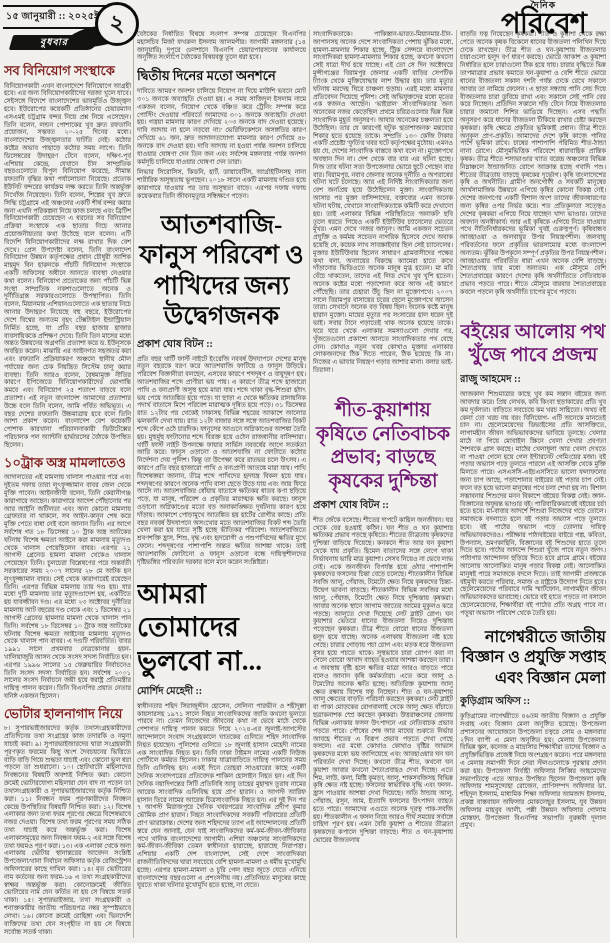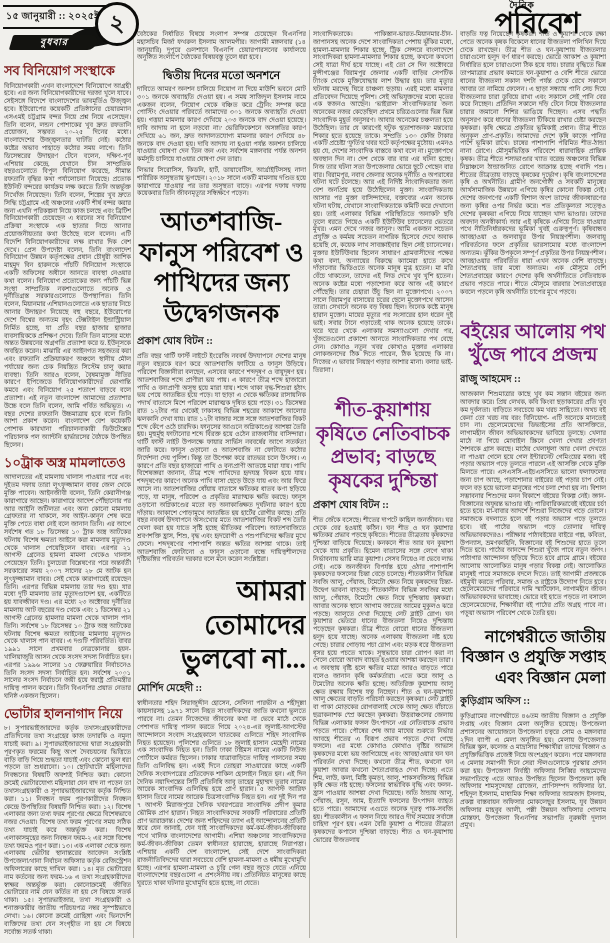--- a/index.html
+++ b/index.html
@@ -14,39 +14,39 @@
           border-radius:50% 50% 50% 50%/60% 60% 40% 40%;transform:rotate(-10deg);}
   .page-circle{position:absolute;left:92px;top:0;width:38px;height:38px;border-radius:50%;
                border:3px solid #0d0d0b;background:#f1f0ec;display:flex;align-items:center;
                justify-content:center;font-size:23px;font-weight:bold;z-index:2;}
   .weekday-bar{position:absolute;left:8px;top:33px;width:86px;height:15px;background:#131310;
                transform:skewX(-16deg);border-radius:2px 9px 9px 2px;display:flex;
                align-items:center;justify-content:center;z-index:3;}
   .weekday-bar span{transform:skewX(16deg);color:#f5f4f0;font-size:9.5px;font-weight:bold;
                font-style:italic;letter-spacing:1px;}
   
-  .masthead{position:absolute;left:468px;top:1px;width:138px;text-align:center;line-height:1;}
+  .masthead{position:absolute;left:448px;top:1px;width:138px;text-align:right;line-height:1;}
   .masthead-top{font-size:9px;font-weight:bold;color:#0b0b09;padding-right:30px;letter-spacing:1px;}
   .masthead-main{font-size:29px;font-weight:900;color:#0b0b09;letter-spacing:-1px;margin-top:-1px;}
   
   .col{position:absolute;top:30px;height:910px;overflow:hidden;text-align:justify;}
   .col1{left:4px;top:57px;width:127px;height:883px;}
   .col2{left:137px;width:169px;}
   .col3{left:313px;width:140px;}
   .col4{left:460px;width:146px;}
   .vrule{position:absolute;top:30px;height:908px;width:1px;background:#b3b0a6;}
   .vr1{left:133px;} .vr2{left:309px;} .vr3{left:456px;}
   
   .blk{margin:0 0 3px;}
   .body{font-size:6.4px;line-height:1.22;color:#2b2b28;word-break:break-word;}
   .byline{font-size:10px;font-weight:bold;margin:2px 0;}
   .h-md{font-size:13px;font-weight:bold;line-height:1.12;margin:7px 0 3px;color:#7f1d1d;text-align:left;}
-  .h-ctr{font-size:11px;font-weight:bold;line-height:1.15;margin:8px 0 3px;color:#0d0d0b;text-align:center;}
+  .h-ctr{font-size:13px;font-weight:bold;line-height:1.15;margin:8px 0 3px;color:#0d0d0b;}
   .h-xl{font-size:25px;font-weight:900;line-height:1.22;margin:10px 0 4px;color:#0b0b09;text-align:center;}
-  .h-xxl{font-size:27px;font-weight:900;line-height:1.25;margin:12px 0 4px;color:#0b0b09;text-align:right;}
+  .h-xxl{font-size:27px;font-weight:900;line-height:1.25;margin:12px 0 4px;color:#0b0b09;text-align:left;}
   .h-lg{font-size:19px;font-weight:900;line-height:1.25;margin:24px 0 4px;color:#701a75;text-align:center;}
   .h-lg2{font-size:16px;font-weight:900;line-height:1.3;margin:10px 0 4px;color:#0b0b09;text-align:right;}
 </style>
 </head>
 <body>
 
 <div class="page">
 
   <div class="header-left">
     <div class="date-line">১৫ জানুয়ারী :: ২০২৫ইং</div>

